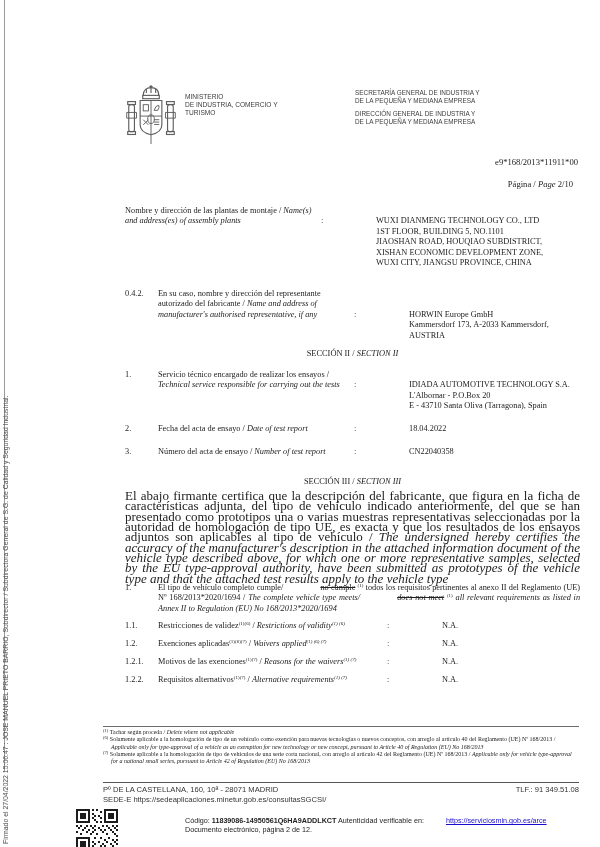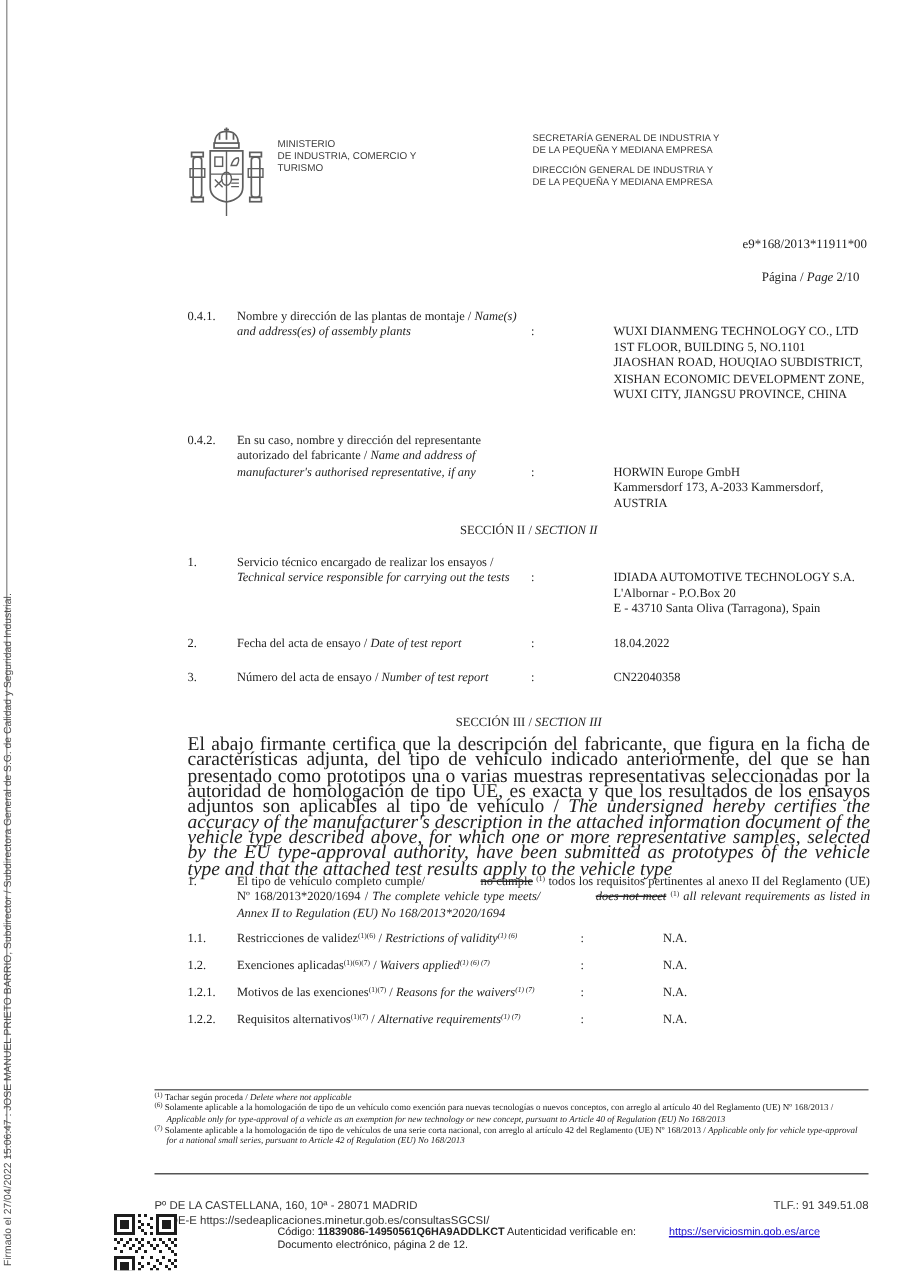--- a/index.html
+++ b/index.html
@@ -34,21 +34,21 @@
   .item .body{flex:1;text-align:justify;}
   sup{font-size:5px;line-height:0;vertical-align:3px;}
   s{text-decoration:line-through;padding-left:37px;}
   
   #footnotes{position:absolute;left:103px;top:726px;width:476px;border-top:1px solid #6d6d6d;
              padding-top:2px;font-size:6px;line-height:7.3px;}
   .fn{padding-left:8px;text-indent:-8px;}
   .fn sup{font-size:4.6px;vertical-align:2px;}
   
   #footer{position:absolute;left:103px;top:782px;width:476px;border-top:1.6px solid #555;
-          padding-top:16px;font-family:"Liberation Sans",sans-serif;font-size:7.6px;line-height:10px;color:#333;}
+          padding-top:2px;font-family:"Liberation Sans",sans-serif;font-size:7.6px;line-height:10px;color:#333;}
   #footer .line1{display:flex;justify-content:space-between;}
   
   #qr{position:absolute;left:76px;top:809px;width:42px;height:42px;}
   #verify{position:absolute;left:185px;top:816px;font-family:"Liberation Sans",sans-serif;
           font-size:7.2px;line-height:9.4px;color:#222;}
   .link{color:#1a0dcc;text-decoration:underline;cursor:pointer;margin-left:20px;}
   i{}
   b{font-weight:bold;}
 </style>
 </head>
@@ -89,21 +89,20 @@
   <div id="dept">
     <div class="blk">SECRETARÍA GENERAL DE INDUSTRIA Y
 DE LA PEQUEÑA Y MEDIANA EMPRESA</div>
     <div class="blk">DIRECCIÓN GENERAL DE INDUSTRIA Y
 DE LA PEQUEÑA Y MEDIANA EMPRESA</div>
   </div>
   <div id="refnum">e9*168/2013*11911*00</div>
   <div id="pagenum"><span>Página / </span><i>Page</i><span> 2/10</span></div>
 
   <div class="row" style="top:206px">
-    <span class="num">0.4.1.</span>
     <div class="label"><span>Nombre y dirección de las plantas de montaje /</span> <i>Name(s) and address(es) of assembly plants</i></div>
     <div class="val off1">
         <span class="colon">:</span>
         <div class="vtext">WUXI DIANMENG TECHNOLOGY CO., LTD
 1ST FLOOR, BUILDING 5, NO.1101
 JIAOSHAN ROAD, HOUQIAO SUBDISTRICT,
 XISHAN ECONOMIC DEVELOPMENT ZONE,
 WUXI CITY, JIANGSU PROVINCE, CHINA</div>
       </div>
   </div>

